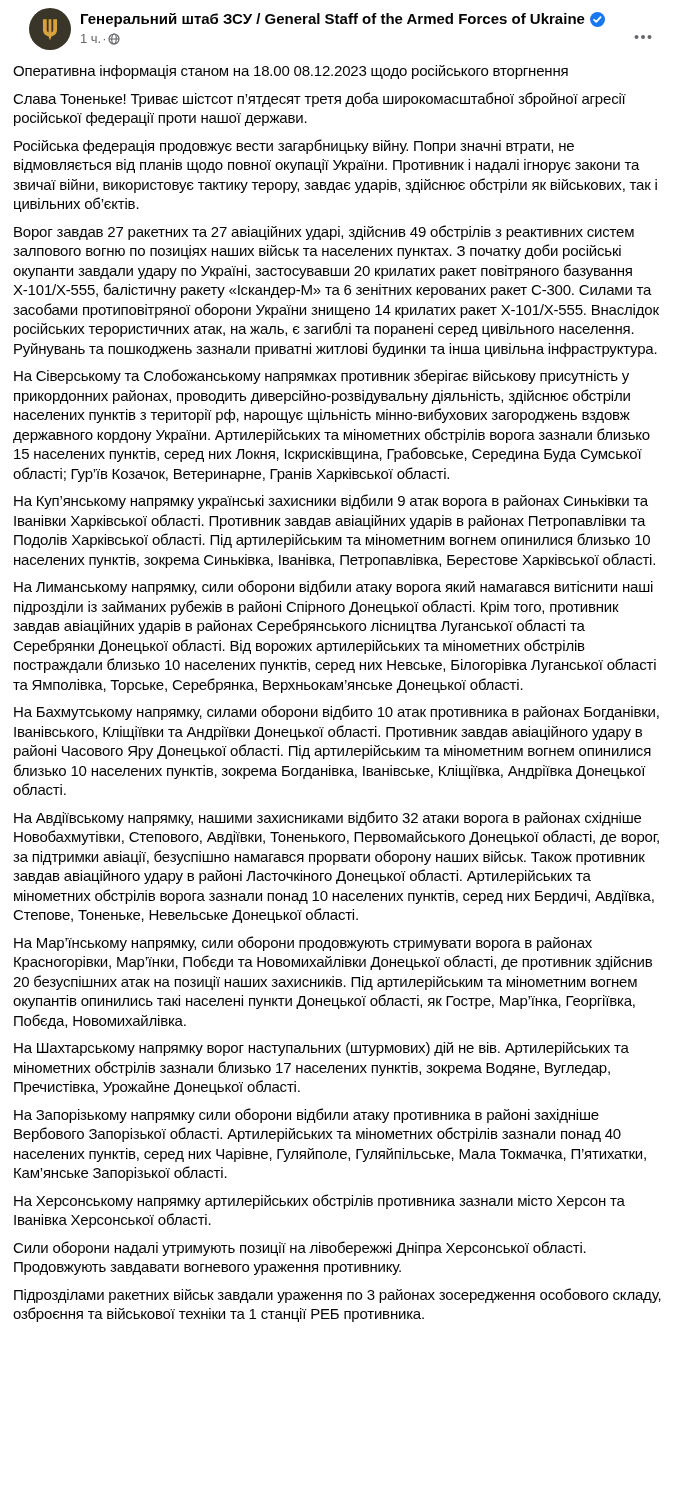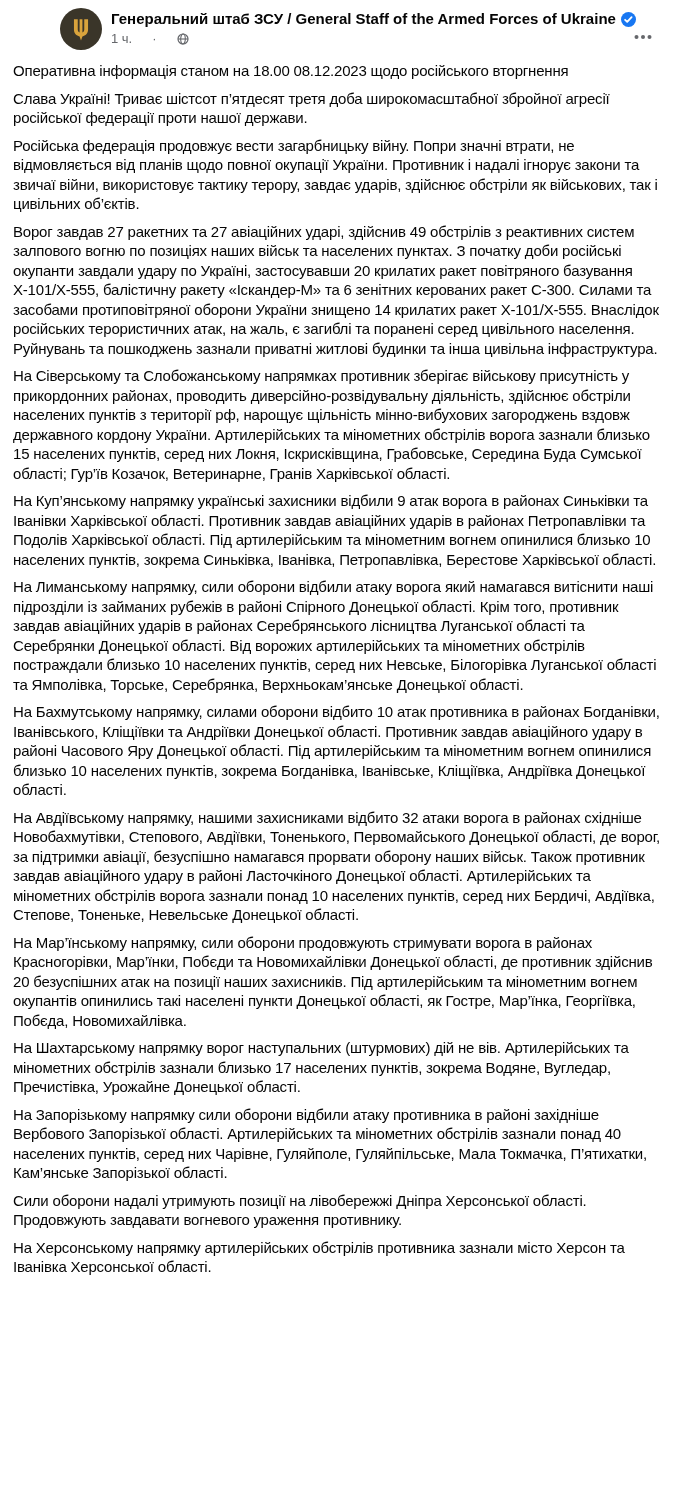--- a/index.html
+++ b/index.html
@@ -16,37 +16,36 @@
     width:676px;height:1502px;overflow:hidden;
     background:var(--bg);
     font-family:"Liberation Sans", sans-serif;
     color:var(--text);
   }
   .post{width:676px;background:var(--bg);}
   .post-header{
     display:flex;align-items:flex-start;
     padding:8px 16px 2px 29px;
     position:relative;
-    margin-left:31px;
   }
   .avatar{
     width:42px;height:42px;border-radius:50%;
     background:var(--avatar-bg);
     display:flex;align-items:center;justify-content:center;
     flex-shrink:0;cursor:pointer;
   }
   .header-text{margin-left:9px;padding-top:1px;min-width:0;}
   .name-row{display:flex;align-items:center;gap:5px;}
   .page-name{
     font-weight:700;font-size:15px;line-height:20px;
     color:var(--text);cursor:pointer;white-space:nowrap;
   }
   .verified{flex-shrink:0;margin-top:1px;}
   .meta-row{
-    display:flex;align-items:center;gap:20px;
+    display:flex;align-items:center;gap:1px;
     color:var(--meta);font-size:13px;line-height:16px;margin-top:2px;
   }
   .meta-sep{font-size:13px;}
   .more-btn{
     position:absolute;right:16px;top:20px;
     background:none;border:none;padding:6px;cursor:pointer;border-radius:50%;
   }
   .post-body{padding:9px 13px 0 13px;}
   .post-body p{
     margin:0 0 8px 0;
@@ -92,29 +91,30 @@
         <circle cx="4.5" cy="11" r="2" fill="#65676B"></circle>
         <circle cx="11" cy="11" r="2" fill="#65676B"></circle>
         <circle cx="17.5" cy="11" r="2" fill="#65676B"></circle>
       </svg>
     </button>
 
   </div>
 
   <div class="post-body">
     <p>Оперативна інформація станом на 18.00 08.12.2023 щодо російського вторгнення</p>
-    <p>Слава Україні! Триває шістсот п’ятдесят третя доба широкомасштабної збройної агресії російської федерації проти нашої держави.</p>
+    <p>Слава Тоненьке! Триває шістсот п’ятдесят третя доба широкомасштабної збройної агресії російської федерації проти нашої держави.</p>
     <p>Російська федерація продовжує вести загарбницьку війну. Попри значні втрати, не відмовляється від планів щодо повної окупації України. Противник і надалі ігнорує закони та звичаї війни, використовує тактику терору, завдає ударів, здійснює обстріли як військових, так і цивільних об’єктів.</p>
     <p>Ворог завдав 27 ракетних та 27 авіаційних ударі, здійснив  49 обстрілів з реактивних систем залпового вогню по позиціях наших військ та населених пунктах. З початку доби російські окупанти завдали удару по Україні, застосувавши 20 крилатих ракет повітряного базування Х-101/Х-555, балістичну ракету «Іскандер-М» та 6 зенітних керованих ракет С-300. Силами та засобами протиповітряної оборони України знищено 14 крилатих ракет Х-101/Х-555. Внаслідок російських терористичних атак, на жаль, є загиблі та поранені серед цивільного населення. Руйнувань та пошкоджень зазнали приватні житлові будинки та інша цивільна інфраструктура.</p>
     <p>На Сіверському та Слобожанському напрямках противник зберігає військову присутність у прикордонних районах, проводить диверсійно-розвідувальну діяльність, здійснює обстріли населених пунктів з території рф, нарощує щільність мінно-вибухових загороджень вздовж державного кордону України. Артилерійських та мінометних обстрілів ворога зазнали близько 15 населених пунктів, серед них Локня, Іскрисківщина, Грабовське, Середина Буда Сумської області; Гур’їв Козачок, Ветеринарне, Гранів Харківської області.</p>
     <p>На Куп’янському напрямку українські захисники відбили 9 атак ворога в районах Синьківки та Іванівки Харківської області. Противник завдав авіаційних ударів в районах Петропавлівки та Подолів Харківської області. Під артилерійським та мінометним вогнем опинилися близько 10 населених пунктів, зокрема Синьківка, Іванівка, Петропавлівка, Берестове Харківської області.</p>
     <p>На Лиманському напрямку, сили оборони відбили атаку ворога який намагався витіснити наші підрозділи із займаних рубежів в районі Спірного  Донецької області. Крім того, противник завдав авіаційних ударів в районах Серебрянського лісництва Луганської області та Серебрянки Донецької області. Від ворожих артилерійських та мінометних обстрілів постраждали близько 10 населених пунктів, серед них  Невське, Білогорівка Луганської області та Ямполівка, Торське, Серебрянка, Верхньокам’янське Донецької області.</p>
     <p>На Бахмутському напрямку, силами оборони відбито 10 атак противника в районах Богданівки, Іванівського, Кліщіївки та Андріївки Донецької області. Противник завдав авіаційного удару в районі Часового Яру Донецької області. Під артилерійським та мінометним вогнем опинилися близько 10 населених пунктів, зокрема Богданівка, Іванівське, Кліщіївка, Андріївка Донецької області.</p>
     <p>На Авдіївському напрямку, нашими захисниками відбито 32 атаки ворога в районах східніше Новобахмутівки, Степового, Авдіївки, Тоненького, Первомайського Донецької області, де ворог, за підтримки авіації, безуспішно намагався прорвати оборону наших військ. Також противник завдав авіаційного удару в районі Ласточкіного Донецької області. Артилерійських та мінометних обстрілів ворога зазнали понад 10 населених пунктів, серед них Бердичі, Авдіївка, Степове, Тоненьке, Невельське Донецької області.</p>
     <p>На Мар’їнському напрямку, сили оборони продовжують стримувати ворога в районах Красногорівки, Мар’їнки, Побєди та Новомихайлівки Донецької області, де противник здійснив 20 безуспішних атак на позиції наших захисників. Під артилерійським та мінометним вогнем окупантів опинились такі населені пункти Донецької області, як Гостре, Мар’їнка, Георгіївка, Побєда, Новомихайлівка.</p>
     <p>На Шахтарському напрямку ворог наступальних (штурмових) дій не вів. Артилерійських та мінометних обстрілів зазнали близько 17 населених пунктів, зокрема Водяне, Вугледар, Пречистівка, Урожайне Донецької області.</p>
     <p>На Запорізькому напрямку сили оборони відбили  атаку противника в районі західніше Вербового Запорізької області. Артилерійських та мінометних обстрілів зазнали понад 40 населених пунктів, серед них Чарівне, Гуляйполе, Гуляйпільське, Мала Токмачка, П’ятихатки, Кам’янське Запорізької  області.</p>
+    <p>На Херсонському напрямку артилерійських обстрілів противника зазнали  місто Херсон та Іванівка Херсонської області.</p>
     <p>Сили оборони надалі утримують позиції на лівобережжі Дніпра Херсонської області.
 Продовжують завдавати вогневого ураження противнику.</p>
-    <p>На Херсонському напрямку артилерійських обстрілів противника зазнали  місто Херсон та Іванівка Херсонської області.</p>
+    <p>Підрозділами ракетних військ завдали ураження по 3 районах зосередження особового складу, озброєння та військової техніки та  1 станції РЕБ противника.</p>
   </div>
 
 </div>
 
 </body></html>

